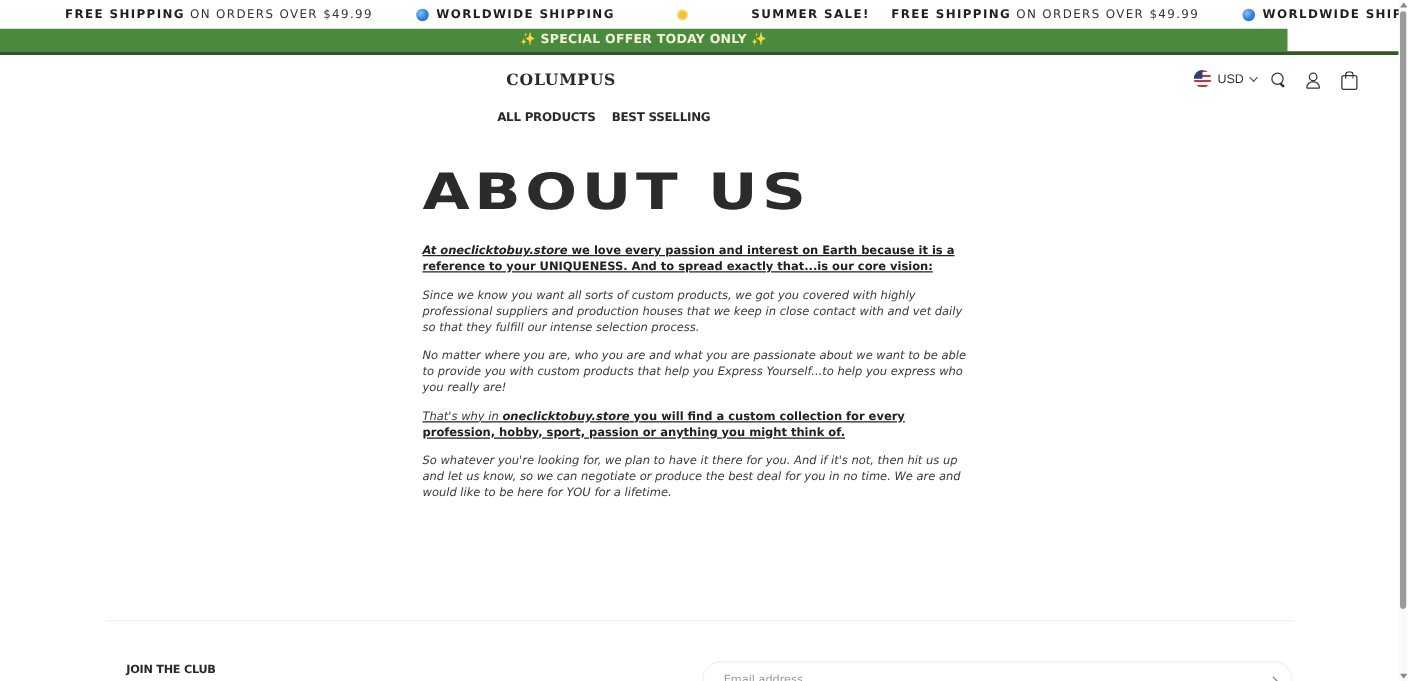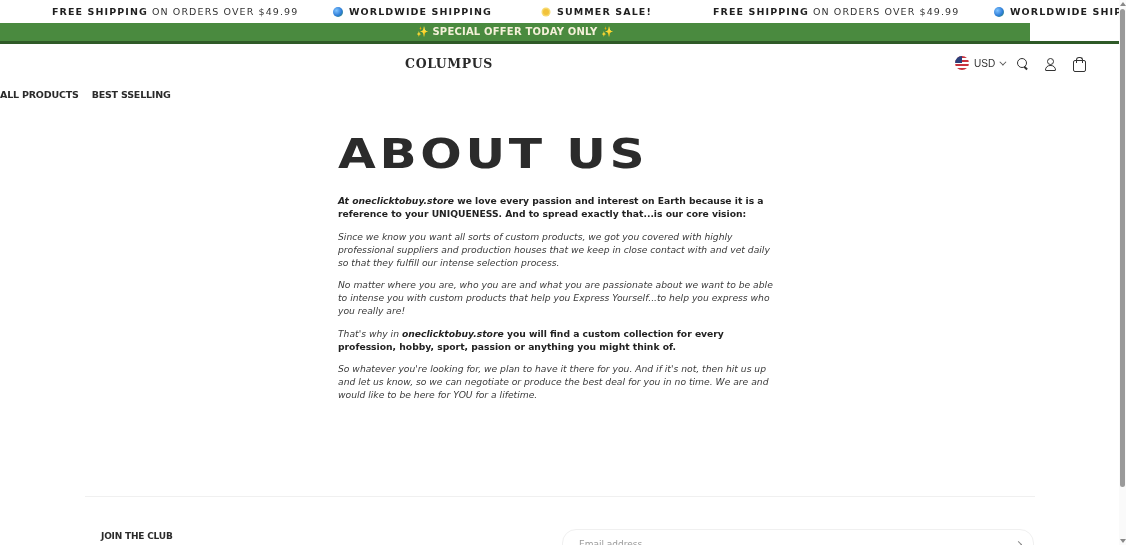--- a/index.html
+++ b/index.html
@@ -33,28 +33,28 @@
   .search-ic { left: 1016px; }
   .search-ic::before { content: ""; position: absolute; left: 1px; top: 1px; width: 8px; height: 8px; border: 1.6px solid #333; border-radius: 50%; }
   .search-ic::after { content: ""; position: absolute; left: 9px; top: 9px; width: 4px; height: 1.6px; background: #333; transform: rotate(45deg); transform-origin: 0 0; }
   .user-ic { left: 1043px; }
   .user-ic::before { content: ""; position: absolute; left: 4px; top: 1px; width: 5px; height: 5px; border: 1.5px solid #333; border-radius: 50%; }
   .user-ic::after { content: ""; position: absolute; left: 2px; top: 8px; width: 9px; height: 4px; border: 1.5px solid #333; border-radius: 5px 5px 1px 1px; }
   .bag-ic { left: 1072px; }
   .bag-ic::before { content: ""; position: absolute; left: 1px; top: 3px; width: 11px; height: 10px; border: 1.5px solid #333; border-radius: 2px; }
   .bag-ic::after { content: ""; position: absolute; left: 4px; top: 0px; width: 5px; height: 5px; border: 1.5px solid #333; border-bottom: none; border-radius: 3px 3px 0 0; }
 
-  .nav { position: absolute; top: 89px; left: 0; width: 966px; display: flex; gap: 13px; }
+  .nav { position: absolute; top: 89px; left: 0; width: 966px; display: flex; justify-content: center; gap: 13px; }
   .nav a { font-family: "DejaVu Sans", sans-serif; font-weight: bold; font-size: 9.5px; color: #2a2a2a; text-decoration: none; letter-spacing: -0.2px; }
 
   
   .title { position: absolute; top: 131px; left: 338px; font-family: "DejaVu Sans", sans-serif; font-weight: bold; font-size: 40px; letter-spacing: 3px; color: #2b2b2b; transform: scaleX(1.22); transform-origin: left; }
   .content { position: absolute; top: 194px; left: 338px; width: 445px; font-family: "DejaVu Sans", sans-serif; font-size: 9.2px; line-height: 13px; color: #2f2f2f; }
   .content p { margin-bottom: 9.5px; }
-  .content .bold { font-weight: bold; color: #222; }
+  .content .bold { font-weight: bold; color: #222; text-decoration: underline; }
   .content .it { font-style: italic; color: #3a3a3a; }
   .content .bi { font-weight: bold; font-style: italic; color: #222; }
 
   .divider { position: absolute; top: 496px; left: 85px; width: 950px; height: 1px; background: #f0f0f0; }
   .join { position: absolute; top: 531px; left: 85px; font-family: "DejaVu Sans", sans-serif; font-weight: bold; font-size: 9px; color: #2a2a2a; letter-spacing: -0.2px; padding-left: 16px; }
   .email { position: absolute; top: 529px; left: 562px; width: 472px; height: 36px; border: 1px solid #f0f0f0; border-radius: 14px; background: #fff; }
   .email input { position: absolute; left: 16px; top: 9px; border: none; outline: none; font-size: 9px; color: #999; font-family: "DejaVu Sans", sans-serif; background: transparent; width: 400px; }
   .email input::placeholder { color: #9a9a9a; }
   .arrow { position: absolute; right: 12px; top: 12px; width: 5px; height: 5px; border-right: 1px solid #888; border-top: 1px solid #888; transform: rotate(45deg); }
 
@@ -71,21 +71,21 @@
 
   <div class="ticker">
     <div class="ticker-item" style="left:21px;">
       <b>FREE SHIPPING</b>
       <span class="light">ON ORDERS OVER $49.99</span>
     </div>
     <div class="ticker-item" style="left:302px;">
       <span class="globe"></span>
       <b>WORLDWIDE SHIPPING</b>
     </div>
-    <div class="ticker-item" style="left:510px;">
+    <div class="ticker-item" style="left:510px;gap:44px;">
       <span class="sun"></span>
       <b>SUMMER SALE!</b>
     </div>
     <div class="ticker-item" style="left:682px;">
       <b>FREE SHIPPING</b>
       <span class="light">ON ORDERS OVER $49.99</span>
     </div>
     <div class="ticker-item" style="left:963px;">
       <span class="globe"></span>
       <b>WORLDWIDE SHIPPING</b>
@@ -116,21 +116,21 @@
   </nav>
 
   <h1 class="title">ABOUT US</h1>
 
   <div class="content">
     <p class="bold">
       <span class="bi">At</span>
       <span class="bi">oneclicktobuy.store</span><span> we love every passion and interest on Earth because it is a reference to your UNIQUENESS. And to spread exactly that...is our core vision:</span>
     </p>
     <p class="it">Since we know you want all sorts of custom products, we got you covered with highly professional suppliers and production houses that we keep in close contact with and vet daily so that they fulfill our intense selection process.</p>
-    <p class="it">No matter where you are, who you are and what you are passionate about we want to be able to intense you with custom products that help you Express Yourself...to help you express who you really are!</p>
+    <p class="it">No matter where you are, who you are and what you are passionate about we want to be able to provide you with custom products that help you Express Yourself...to help you express who you really are!</p>
     <p class="bold">
       <span class="it" style="font-weight:normal">That's why in </span><span class="bi">oneclicktobuy.store</span><span> you will find a custom collection for every profession, hobby, sport, passion or anything you might think of.</span>
     </p>
     <p class="it">So whatever you're looking for, we plan to have it there for you. And if it's not, then hit us up and let us know, so we can negotiate or produce the best deal for you in no time. We are and would like to be here for YOU for a lifetime.</p>
   </div>
 
   <div class="divider"></div>
   <div class="join">JOIN THE CLUB</div>
   <div class="email">
     <input type="email" placeholder="Email address" style="">

